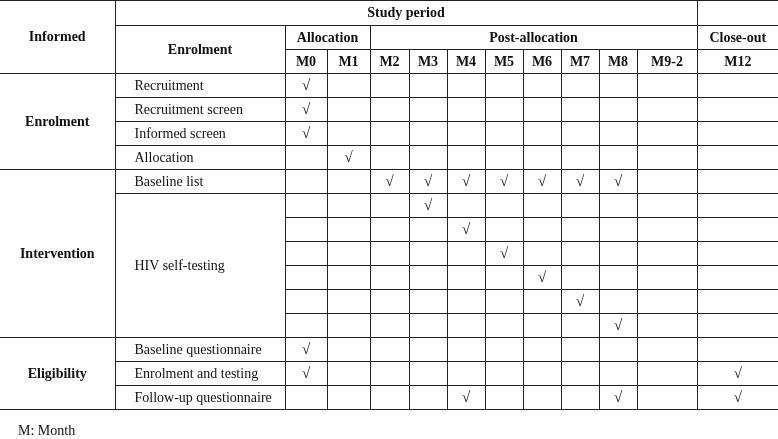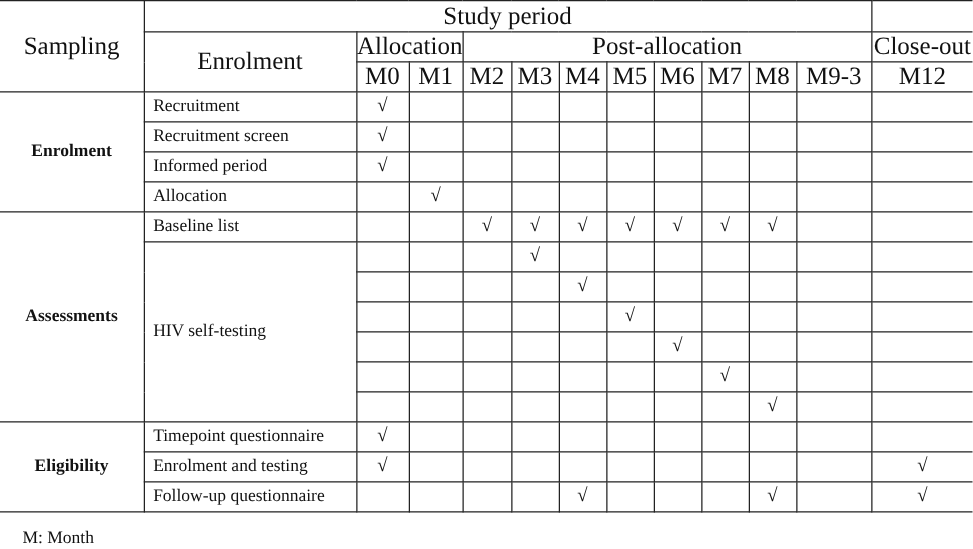--- a/index.html
+++ b/index.html
@@ -1,20 +1,20 @@
 <!DOCTYPE html>
 <html><head>
 <meta charset="utf-8">
 <style>
   html,body{margin:0;padding:0;background:#fff;}
   body{width:778px;height:439px;position:relative;font-family:"Liberation Serif","DejaVu Serif",serif;color:#111;overflow:hidden;}
   table{position:absolute;left:0;top:0;border-collapse:collapse;table-layout:fixed;width:778px;}
   td{border:1.3px solid #222;padding:0;font-size:14px;height:23px;text-align:center;vertical-align:middle;white-space:nowrap;}
-  td.h{font-weight:normal;font-size:20px;}
-  td.lbl{text-align:left;padding-left:7px;}
+  td.h{font-weight:bold;font-size:14px;}
+  td.lbl{text-align:left;padding-left:19px;}
   td.grp{font-weight:bold;}
   .tick{font-size:15px;}
   .note{position:absolute;left:18px;top:423px;font-size:14px;font-family:Liberation Serif, serif;}
   table tr td:first-child{border-left:none;}
   table tr td:last-child{border-right:none;}
 </style>
 </head>
 <body>
 
 <table>
@@ -28,41 +28,41 @@
       <col style="width:38px">
       <col style="width:38px">
     <col style="width:38px">
       <col style="width:38px">
       <col style="width:38px">
       <col style="width:60px">
       <col style="width:81px">
   </colgroup>
   <tbody>
       <tr style="height:25px">
-    <td class="h" rowspan="3">Sampling</td>
+    <td class="h" rowspan="3">Informed</td>
     <td class="h" colspan="11">Study period</td>
     <td></td>
   </tr>
   <tr style="height:23px">
     <td class="h" rowspan="2">Enrolment</td>
     <td class="h" colspan="2">Allocation</td>
     <td class="h" colspan="8">Post-allocation</td>
     <td class="h">Close-out</td>
   </tr>
   <tr style="height:24px">
     <td class="h">M0</td>
     <td class="h">M1</td>
     <td class="h">M2</td>
     <td class="h">M3</td>
     <td class="h">M4</td>
     <td class="h">M5</td>
     <td class="h">M6</td>
     <td class="h">M7</td>
     <td class="h">M8</td>
-    <td class="h">M9-3</td>
+    <td class="h">M9-2</td>
     <td class="h">M12</td>
   </tr>
 
   <tr>
     <td class="grp" rowspan="4">Enrolment</td>
     <td class="lbl">Recruitment</td>
     <td class="tick">√</td>
         <td></td>
         <td></td>
         <td></td>
@@ -82,21 +82,21 @@
         <td></td>
         <td></td>
         <td></td>
         <td></td>
         <td></td>
         <td></td>
         <td></td>
         <td></td>
   </tr>
   <tr>
-    <td class="lbl">Informed period</td>
+    <td class="lbl">Informed screen</td>
     <td class="tick">√</td>
         <td></td>
         <td></td>
         <td></td>
         <td></td>
         <td></td>
         <td></td>
         <td></td>
         <td></td>
         <td></td>
@@ -111,21 +111,21 @@
         <td></td>
         <td></td>
         <td></td>
         <td></td>
         <td></td>
         <td></td>
         <td></td>
   </tr>
 
   <tr>
-    <td class="grp" rowspan="7">Assessments</td>
+    <td class="grp" rowspan="7">Intervention</td>
     <td class="lbl">Baseline list</td>
     <td></td>
         <td></td>
     <td class="tick">√</td>
     <td class="tick">√</td>
     <td class="tick">√</td>
     <td class="tick">√</td>
     <td class="tick">√</td>
     <td class="tick">√</td>
     <td class="tick">√</td>
@@ -207,21 +207,21 @@
         <td></td>
         <td></td>
         <td></td>
         <td class="tick">√</td>
         <td></td>
         <td></td>
   </tr>
 
   <tr>
     <td class="grp" rowspan="3">Eligibility</td>
-    <td class="lbl">Timepoint questionnaire</td>
+    <td class="lbl">Baseline questionnaire</td>
     <td class="tick">√</td>
         <td></td>
         <td></td>
         <td></td>
         <td></td>
         <td></td>
         <td></td>
         <td></td>
         <td></td>
         <td></td>

